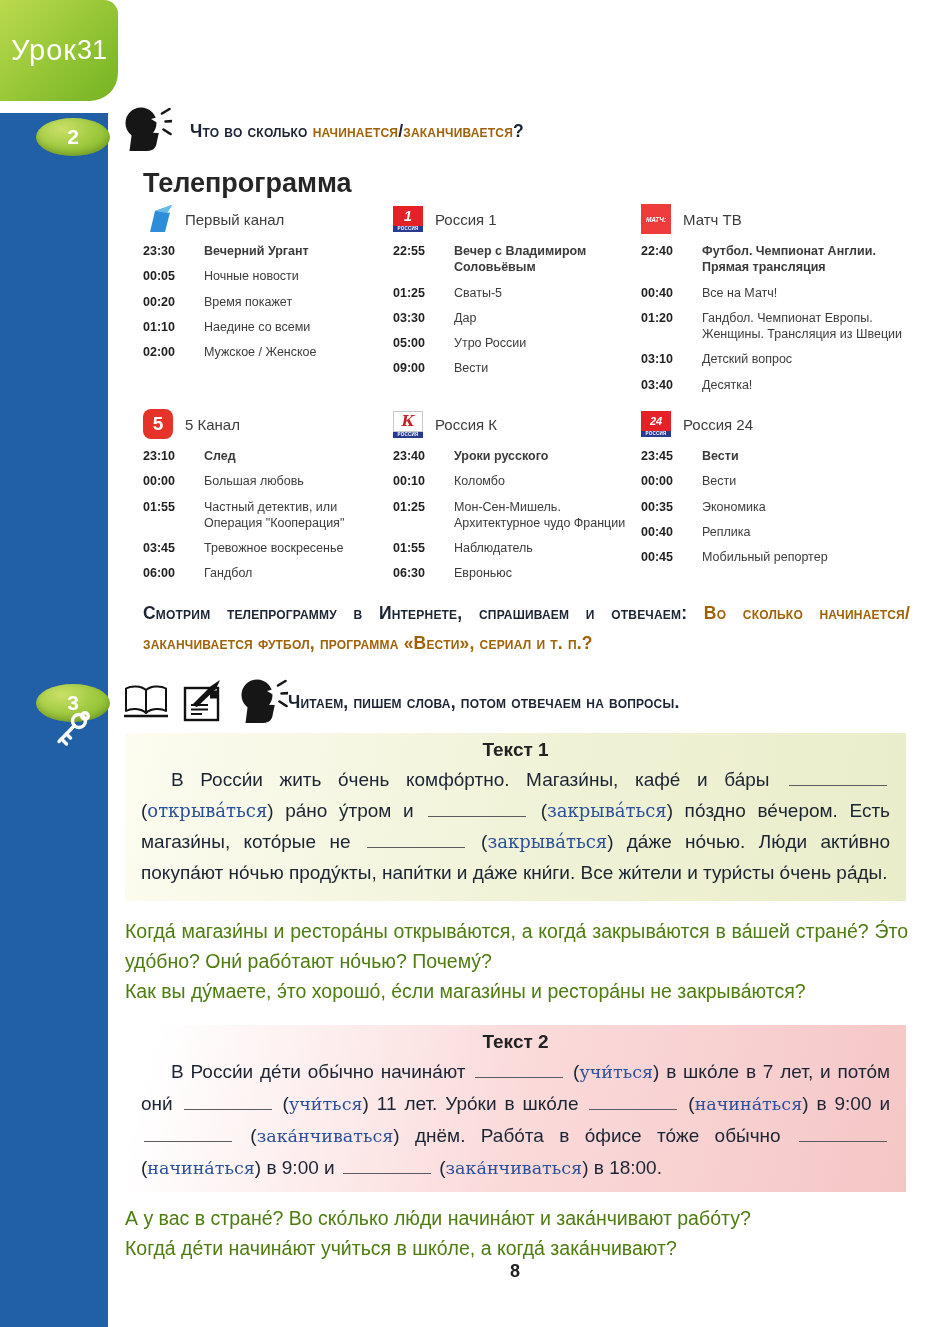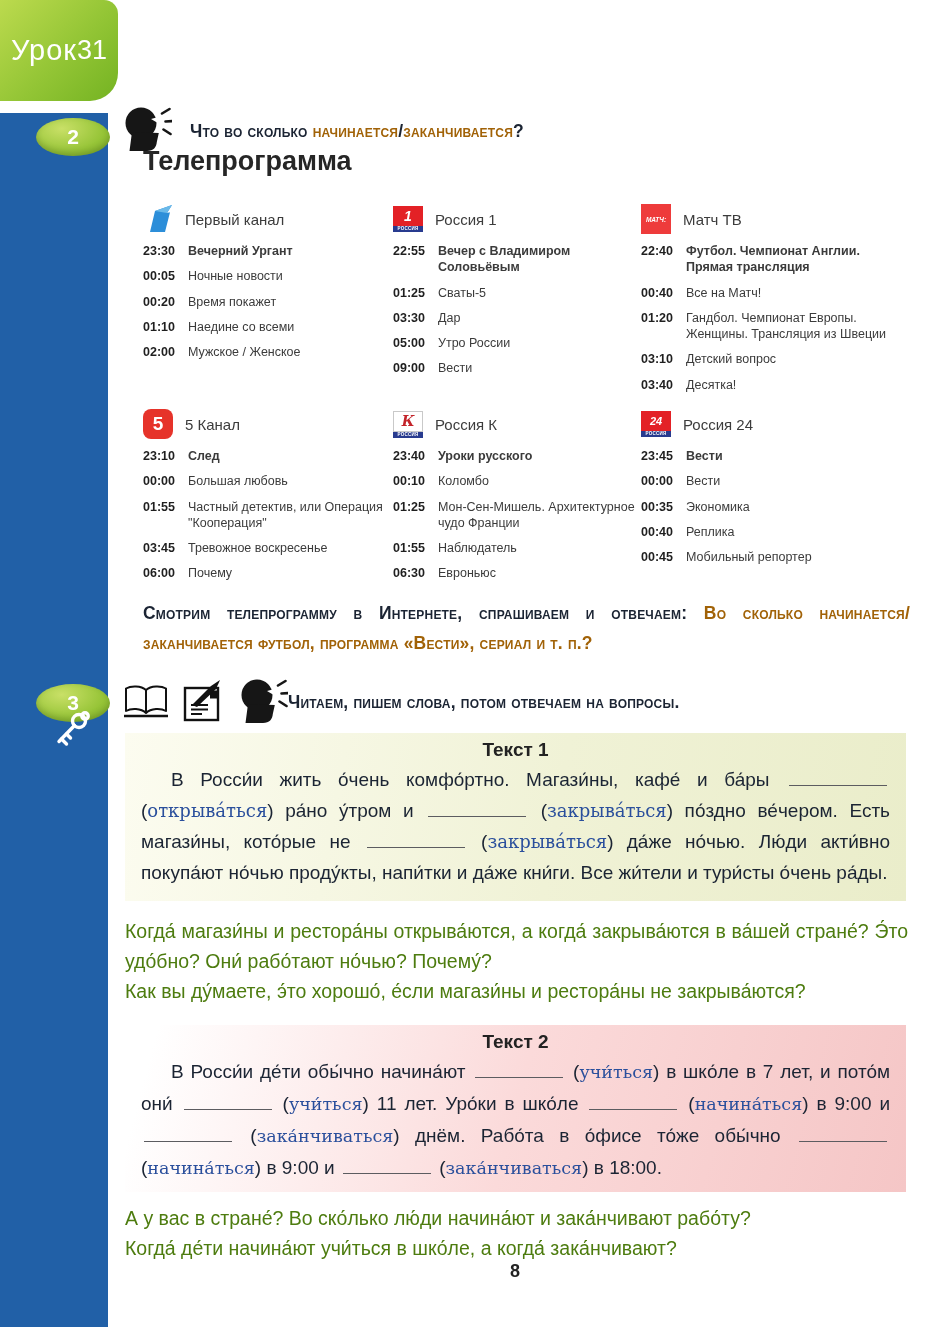--- a/index.html
+++ b/index.html
@@ -26,42 +26,42 @@
   #badge3{left:36px;top:684px;}
   .key-wrap{position:absolute;left:50px;top:708px;}
 
   
   .speak2{position:absolute;left:122px;top:106px;}
   .capsline{font-weight:bold;font-variant:small-caps;color:#1b2433;letter-spacing:.2px;}
   .prompt{position:absolute;left:190px;top:121px;font-size:17.5px;}
   .blue{color:#a16207;}
   .dark{color:#1b2433;}
 
-  .tv-title{position:absolute;left:143px;top:146px;margin:0;font-size:27px;
+  .tv-title{position:absolute;left:143px;top:168px;margin:0;font-size:27px;
     font-weight:bold;color:#262626;}
 
   
   .tv-grid{position:absolute;left:143px;top:203px;width:765px;display:grid;
     grid-template-columns:250px 248px 267px;grid-auto-rows:205px;}
   .channel-head{display:flex;align-items:center;gap:10px;height:32px;margin-bottom:8px;}
   .channel-name{font-size:15px;color:#3c3c3c;}
   .logo{width:32px;min-width:32px;display:flex;flex-direction:column;}
   .lgcol{display:flex;flex-direction:column;width:30px;}
   .lgred{background:#e32126;color:#fff;height:20px;display:flex;align-items:center;
     justify-content:center;font-weight:bold;}
   .lgband{background:#283b8f;color:#fff;font-size:4.5px;font-weight:bold;text-align:center;
     line-height:6px;letter-spacing:.3px;}
   .lgmatch{width:30px;height:30px;background:#ee3b3b;color:#fff;font-size:6.5px;
     font-weight:bold;font-style:italic;display:flex;align-items:center;justify-content:center;}
   .lg5{width:30px;height:30px;background:#e6332a;border-radius:8px;color:#fff;font-size:19px;
     font-weight:bold;display:flex;align-items:center;justify-content:center;}
   .lgk{background:#fff;border:1px solid #c9c9c9;height:19px;color:#c3242a;
     font-family:"DejaVu Serif",serif;font-style:italic;font-weight:bold;font-size:14px;
     display:flex;align-items:center;justify-content:center;}
-  .prog{display:flex;gap:8px;font-size:12.5px;color:#3b3b3b;margin-bottom:9px;line-height:1.3;}
+  .prog{display:flex;gap:24px;font-size:12.5px;color:#3b3b3b;margin-bottom:9px;line-height:1.3;}
   .prog .time{font-weight:bold;min-width:37px;color:#1f1f1f;}
   .prog.first .ptitle{font-weight:bold;}
   .ptitle{max-width:205px;}
 
   
   .followup{position:absolute;left:143px;top:601px;width:767px;font-size:17.5px;line-height:1.45;}
   .followup .l1{text-align:justify;text-align-last:justify;margin-bottom:5px;}
 
   
   .ex3-icons{position:absolute;left:122px;top:678px;display:flex;align-items:center;gap:12px;}
@@ -245,21 +245,21 @@
           <div class="prog">
             <span class="time">01:55</span>
             <span class="ptitle">Частный детектив, или Операция "Кооперация"</span>
           </div>
           <div class="prog">
             <span class="time">03:45</span>
             <span class="ptitle">Тревожное воскресенье</span>
           </div>
           <div class="prog">
             <span class="time">06:00</span>
-            <span class="ptitle">Почему</span>
+            <span class="ptitle">Гандбол</span>
           </div>
         </div>
       </div>
       <div class="channel">
         <div class="channel-head">
           <div class="logo">
             <div class="lgcol">
               <div class="lgk">К</div>
               <div class="lgband">РОССИЯ</div>
             </div>

